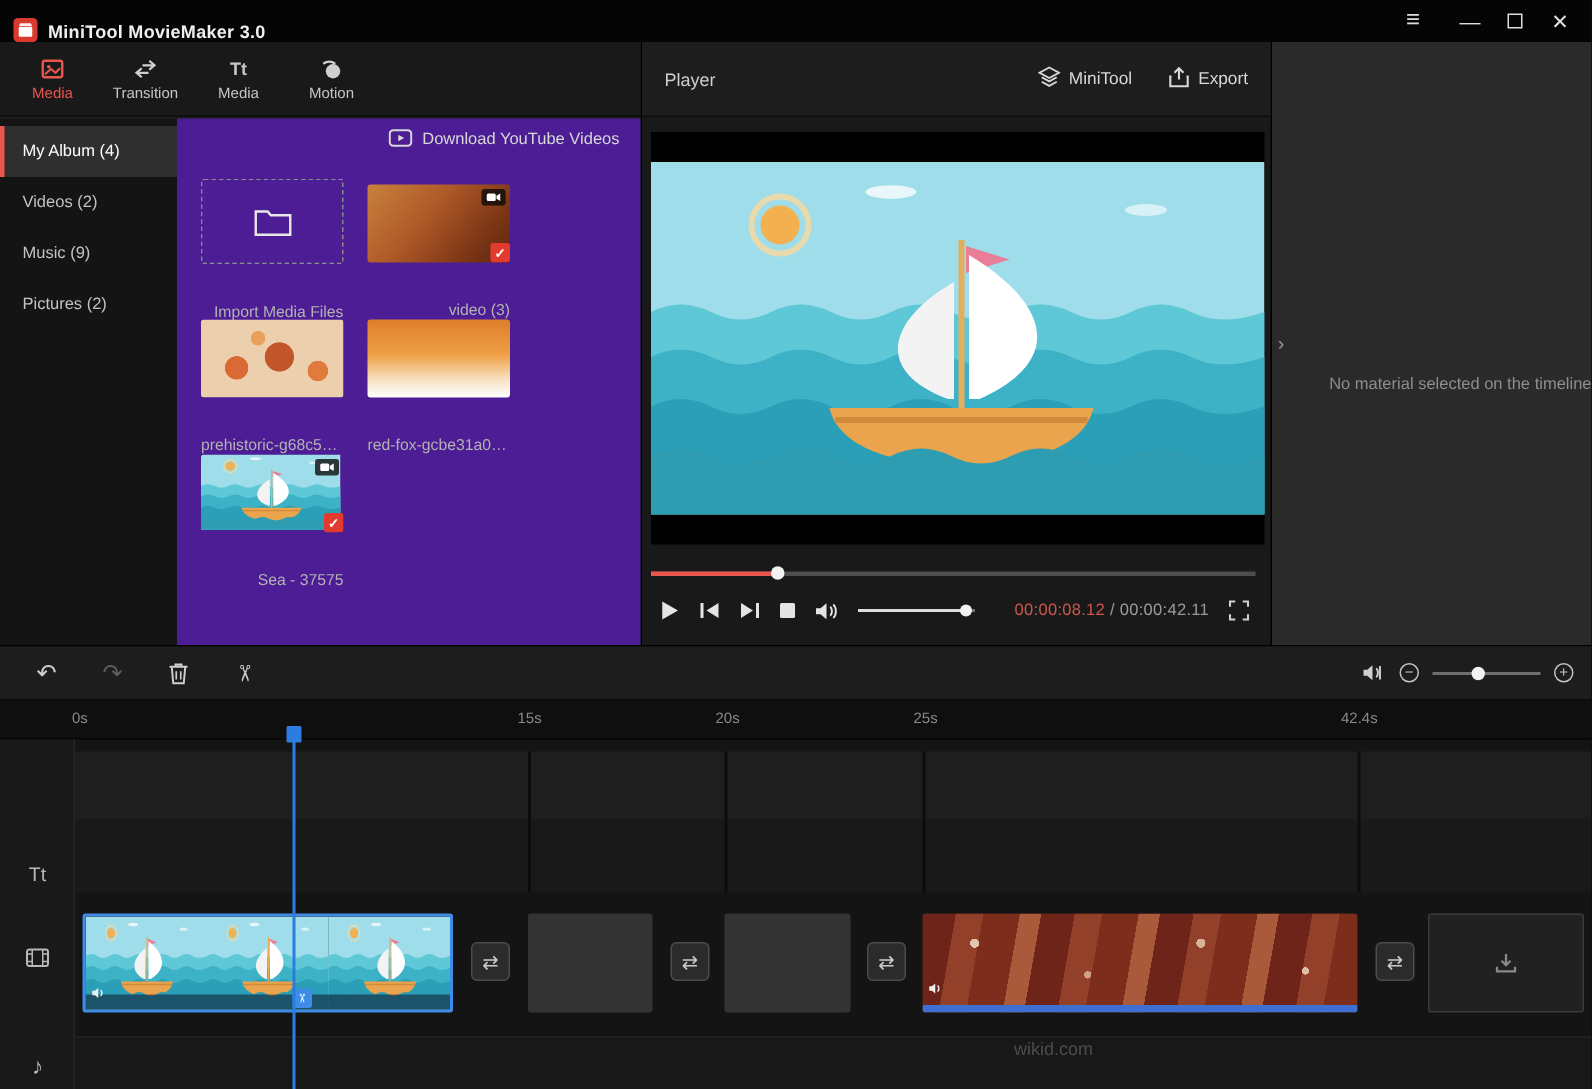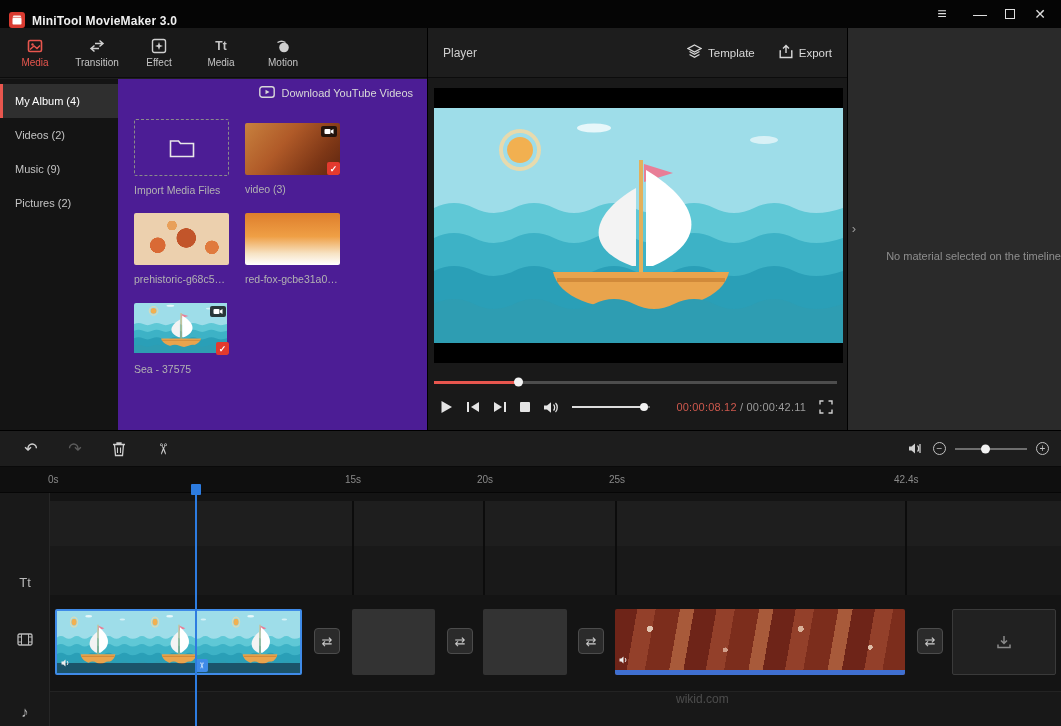--- a/index.html
+++ b/index.html
@@ -32,21 +32,21 @@
   .media-body{position:absolute;top:51px;bottom:0;left:0;right:0;display:flex}
   .sidebar{width:118px;background:#141414;padding-top:5px}
   .side-item{height:34px;display:flex;align-items:center;padding-left:12px;font-size:11px;color:#c3c3c3;cursor:pointer;border-left:3px solid transparent}
   .side-item.active{background:#2f2f2f;color:#fff;border-left-color:#e8564e}
   .library{flex:1;background:#4c1d95;position:relative}
   .dl-row{height:28px;display:flex;align-items:center;justify-content:flex-end;padding-right:14px;gap:7px;font-size:11px;color:#d8d8d8;cursor:pointer}
   .grid{position:absolute;top:32px;left:0;right:0;bottom:0}
   .m-item{position:absolute;width:95px;cursor:pointer}
   .thumb{width:95px;height:52px;border-radius:2px;position:relative;overflow:hidden}
   .import-thumb{width:95px;height:57px;border:1px dashed #8a8a8a;border-radius:2px;display:flex;align-items:center;justify-content:center}
-  .m-label{margin-top:8px;font-size:10.5px;color:#b2b2b2;text-align:left;white-space:nowrap;overflow:hidden;text-overflow:ellipsis}
+  .m-label{margin-top:26px;font-size:10.5px;color:#b2b2b2;text-align:right;white-space:nowrap;overflow:hidden;text-overflow:ellipsis}
   .check{position:absolute;right:0;bottom:0;width:13px;height:13px;background:#e33a2e;border-radius:2px;display:flex;align-items:center;justify-content:center;color:#fff;font-size:9px;font-weight:700}
   .vbadge{position:absolute;right:3px;top:3px;width:16px;height:11px;background:rgba(8,8,8,.78);border-radius:2px;display:flex;align-items:center;justify-content:center}
   .t-video3{background:linear-gradient(130deg,#c8813e 0%,#b05a28 40%,#7e3716 75%,#5e2610 100%)}
   .t-prehistoric{background-color:#ecd0ae;background-image:
     radial-gradient(circle 8px at 25% 62%,#d96a35 95%,transparent),
     radial-gradient(circle 10px at 55% 48%,#c2552a 95%,transparent),
     radial-gradient(circle 7px at 82% 66%,#e07a3d 95%,transparent),
     radial-gradient(circle 5px at 40% 24%,#e8a05a 95%,transparent)}
   .t-fox{background:linear-gradient(180deg,#de7e2c 0%,#ef9f45 45%,#f7e3c4 78%,#ffffff 100%)}
 
@@ -186,29 +186,20 @@
         <div class="tab">
           <span class="ticon">
             <svg width="16" height="16" viewBox="0 0 16 16">
                 <path d="M10.5 2.5 L14 5.5 L10.5 8.5 M14 5.5 H6" stroke="#cfcfcf" stroke-width="1.5" fill="none"></path>
                 <path d="M5.5 7.5 L2 10.5 L5.5 13.5 M2 10.5 H10" stroke="#cfcfcf" stroke-width="1.5" fill="none"></path>
               </svg>
           </span>
           <span>Transition</span>
         </div>
         <div class="tab">
-          <span class="ticon">
-            <svg width="16" height="16" viewBox="0 0 16 16">
-                <rect x="1.5" y="1.5" width="13" height="13" rx="2" stroke="#cfcfcf" fill="none" stroke-width="1.4"></rect>
-                <path d="M8 4 L9 7 L12 8 L9 9 L8 12 L7 9 L4 8 L7 7 Z" fill="#cfcfcf"></path>
-              </svg>
-          </span>
-          <span>Effect</span>
-        </div>
-        <div class="tab">
           <span class="ticon">Tt</span>
           <span>Media</span>
         </div>
         <div class="tab">
           <span class="ticon">
             <svg width="16" height="16" viewBox="0 0 16 16">
                 <circle cx="9" cy="9.5" r="4.8" fill="#cfcfcf"></circle>
                 <path d="M2.5 4.5 C5 2.8 8 2.8 10.5 4.5" stroke="#cfcfcf" fill="none" stroke-width="1.5"></path>
               </svg>
           </span>
@@ -300,21 +291,21 @@
       <div class="pl-header">
         <span class="pl-title">Player</span>
         <div class="pl-actions">
           <div class="pl-btn">
             <span>
               <svg width="15" height="15" viewBox="0 0 15 15">
                   <path d="M7.5 1 L14 4.5 L7.5 8 L1 4.5 Z" fill="none" stroke="#d8d8d8" stroke-width="1.3"></path>
                   <path d="M2.5 7.5 L7.5 10.3 L12.5 7.5 M2.5 10.5 L7.5 13.3 L12.5 10.5" fill="none" stroke="#d8d8d8" stroke-width="1.3"></path>
                 </svg>
             </span>
-            <span>Template</span>
+            <span>MiniTool</span>
           </div>
           <div class="pl-btn">
             <span>
               <svg width="14" height="15" viewBox="0 0 14 15">
                   <path d="M7 1.5 V9 M4 4.5 L7 1.5 L10 4.5" stroke="#d8d8d8" stroke-width="1.4" fill="none"></path>
                   <path d="M2 7 H1.2 V13.5 H12.8 V7 H12" stroke="#d8d8d8" stroke-width="1.4" fill="none"></path>
                 </svg>
             </span>
             <span>Export</span>
           </div>

